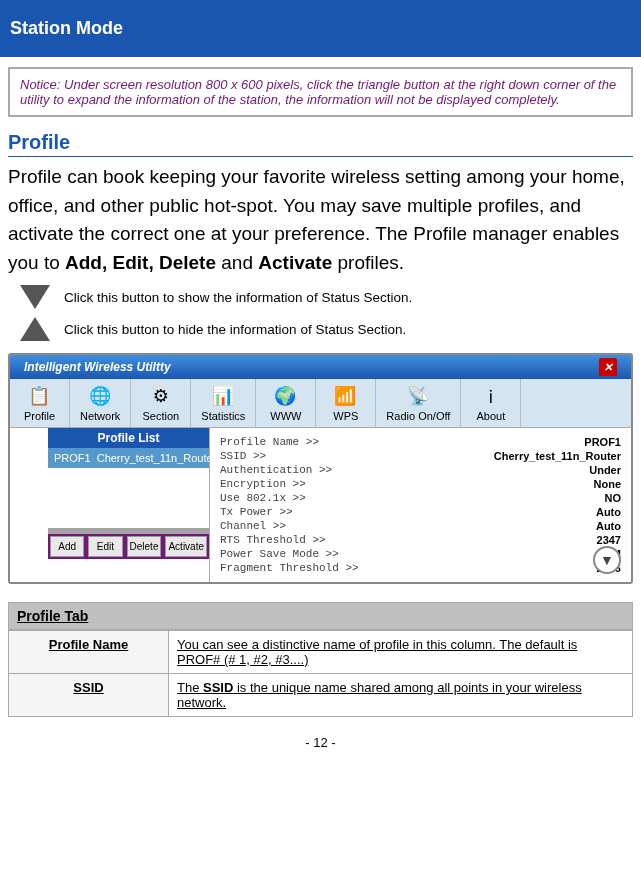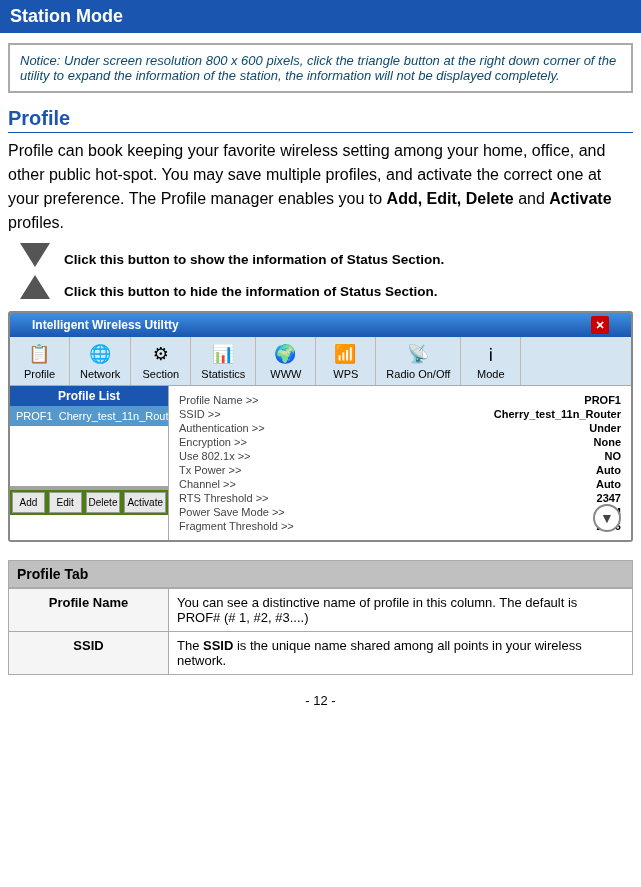--- a/index.html
+++ b/index.html
@@ -11,58 +11,57 @@
       min-height: 887px;
       color: #000;
     }
 
     
     .header-bar {
       background: #1a56b0;
       color: #fff;
       font-size: 18px;
       font-weight: bold;
-      padding: 6px 10px;
+      padding: 18px 10px;
     }
 
     
     .notice-box {
       border: 2px solid #aaa;
       margin: 10px 8px;
       padding: 8px 10px;
       font-style: italic;
       font-size: 13px;
-      color: #0c4a6e;
+      color: #701a75;
     }
 
     
     .section-title {
       font-size: 20px;
       font-weight: bold;
       color: #1a56b0;
       margin: 14px 8px 6px 8px;
       border-bottom: 1px solid #1a56b0;
       padding-bottom: 2px;
     }
 
     .section-text {
       margin: 6px 8px;
-      font-size: 16px;
+      font-size: 19px;
       line-height: 1.5;
     }
 
     .section-text strong { font-weight: bold; }
 
     
     .btn-desc-row {
       display: flex;
-      align-items: flex-end;
+      align-items: center;
       margin: 8px 20px;
       gap: 14px;
-      font-weight: bold;
     }
 
     .triangle-btn {
       width: 30px;
       height: 24px;
       background: #555;
       clip-path: polygon(0 0, 100% 0, 50% 100%);
       flex-shrink: 0;
     }
     .triangle-btn-up {
@@ -83,21 +82,22 @@
       border: 2px solid #888;
       border-radius: 3px;
       overflow: hidden;
     }
 
     .app-titlebar {
       background: linear-gradient(to bottom, #4090e0, #1a56b0);
       display: flex;
       align-items: center;
       justify-content: space-between;
-      padding: 3px 22px;
+      padding: 3px 14px;
+      font-style: italic;
     }
 
     .app-titlebar-text {
       color: #fff;
       font-size: 12px;
       font-weight: bold;
     }
 
     .app-close-btn {
       background: #cc0000;
@@ -141,23 +141,24 @@
       font-size: 18px;
     }
 
     
     .app-content {
       background: #fff;
       display: flex;
     }
 
     .profile-list-panel {
-      width: 159px;
+      width: 200px;
       border-right: 1px solid #aaa;
       flex-shrink: 0;
+      padding-left: 38px;
     }
 
     .profile-list-header {
       background: #1a56b0;
       color: #fff;
       font-size: 12px;
       font-weight: bold;
       padding: 3px 6px;
       text-align: center;
     }
@@ -173,22 +174,22 @@
     }
 
     .profile-list-item-ssid {
       font-size: 11px;
       color: #fff;
       margin-left: 6px;
     }
 
     .profile-list-actions {
       display: flex;
-      border-top: 4px solid #a3a3a3;
-      background: #4d7c0f;
+      border-top: 6px solid #a3a3a3;
+      background: #701a75;
     }
 
     .profile-action-btn {
       flex: 1;
       font-size: 10px;
       padding: 4px 2px;
       border: 1px solid #999;
       background: #e8e8e8;
       cursor: pointer;
       text-align: center;
@@ -201,21 +202,21 @@
       font-size: 11px;
     }
 
     .detail-row {
       display: flex;
       justify-content: space-between;
       margin: 2px 0;
       font-size: 11px;
     }
 
-    .detail-label { color: #444; }
+    .detail-label { color: #444; font-family: Liberation Mono, monospace; }
     .detail-value { font-weight: bold; color: #000; }
 
     .scroll-indicator {
       position: absolute;
       right: 16px;
       bottom: 10px;
       width: 28px;
       height: 28px;
       border: 2px solid #888;
       border-radius: 50%;
@@ -227,20 +228,21 @@
       color: #444;
     }
 
     .app-content-wrapper {
       position: relative;
     }
 
     
     .profile-tab-section {
       margin: 18px 8px;
+      text-decoration: underline;
     }
 
     .profile-tab-header {
       background: #c0c0c0;
       font-size: 14px;
       font-weight: bold;
       padding: 5px 8px;
       border: 1px solid #aaa;
     }
 
@@ -325,21 +327,21 @@
     <div class="toolbar-item">
       <div class="toolbar-icon">📶</div>
       <span>WPS</span>
     </div>
     <div class="toolbar-item">
       <div class="toolbar-icon">📡</div>
       <span>Radio On/Off</span>
     </div>
     <div class="toolbar-item">
       <div class="toolbar-icon">ℹ</div>
-      <span>Mode</span>
+      <span>About</span>
     </div>
   </div>
 
   <div class="app-content-wrapper">
     <div class="app-content">
 
       <div class="profile-list-panel">
         <div class="profile-list-header">Profile List</div>
         <div class="profile-list-item">
           <span>PROF1</span>

